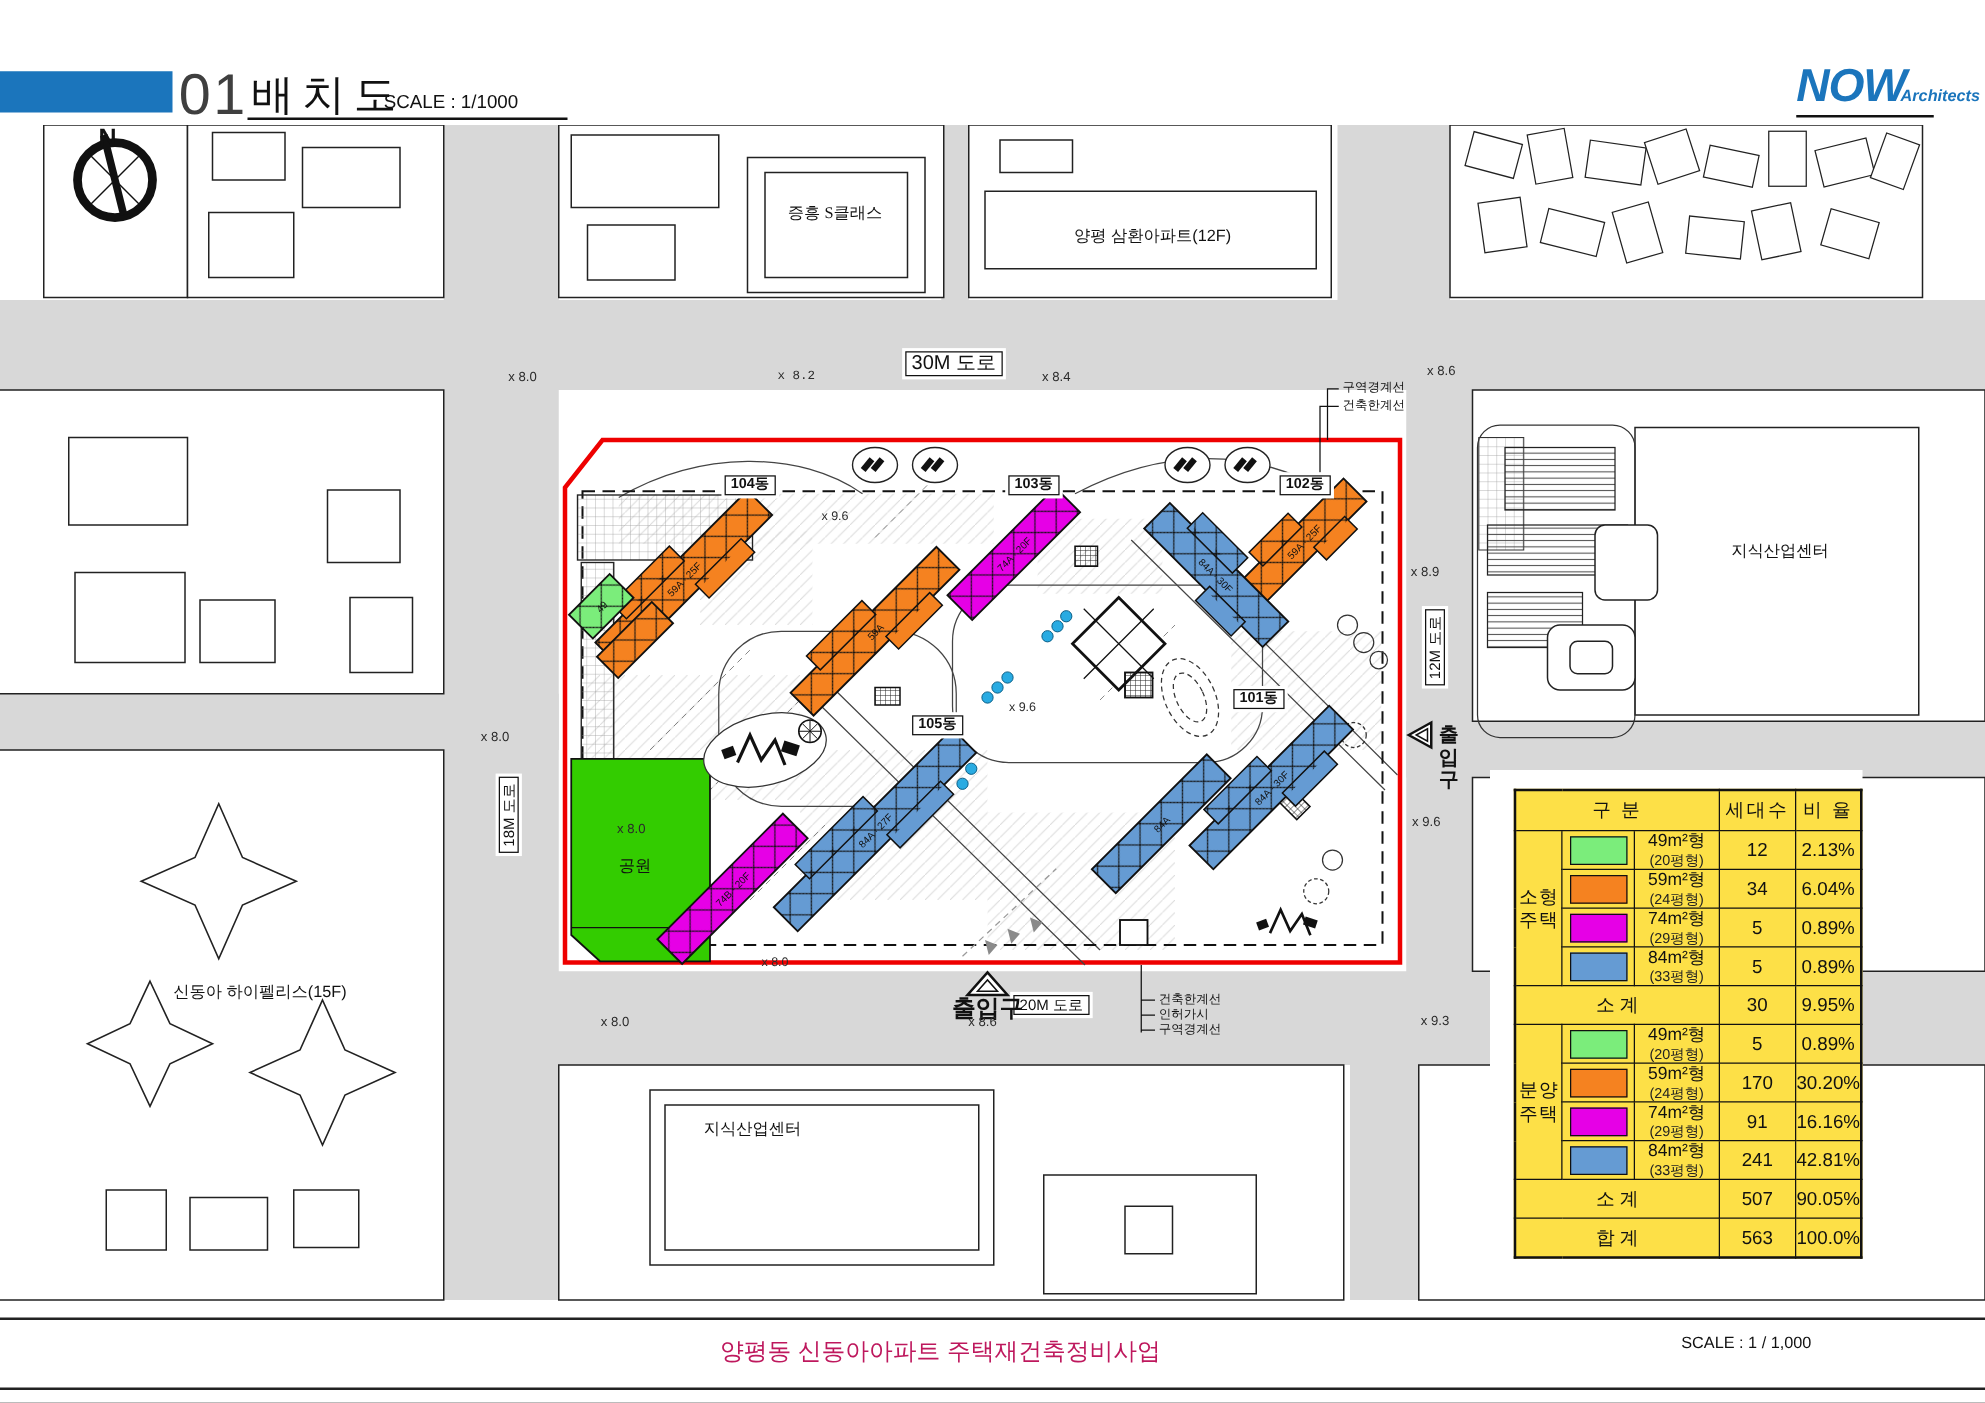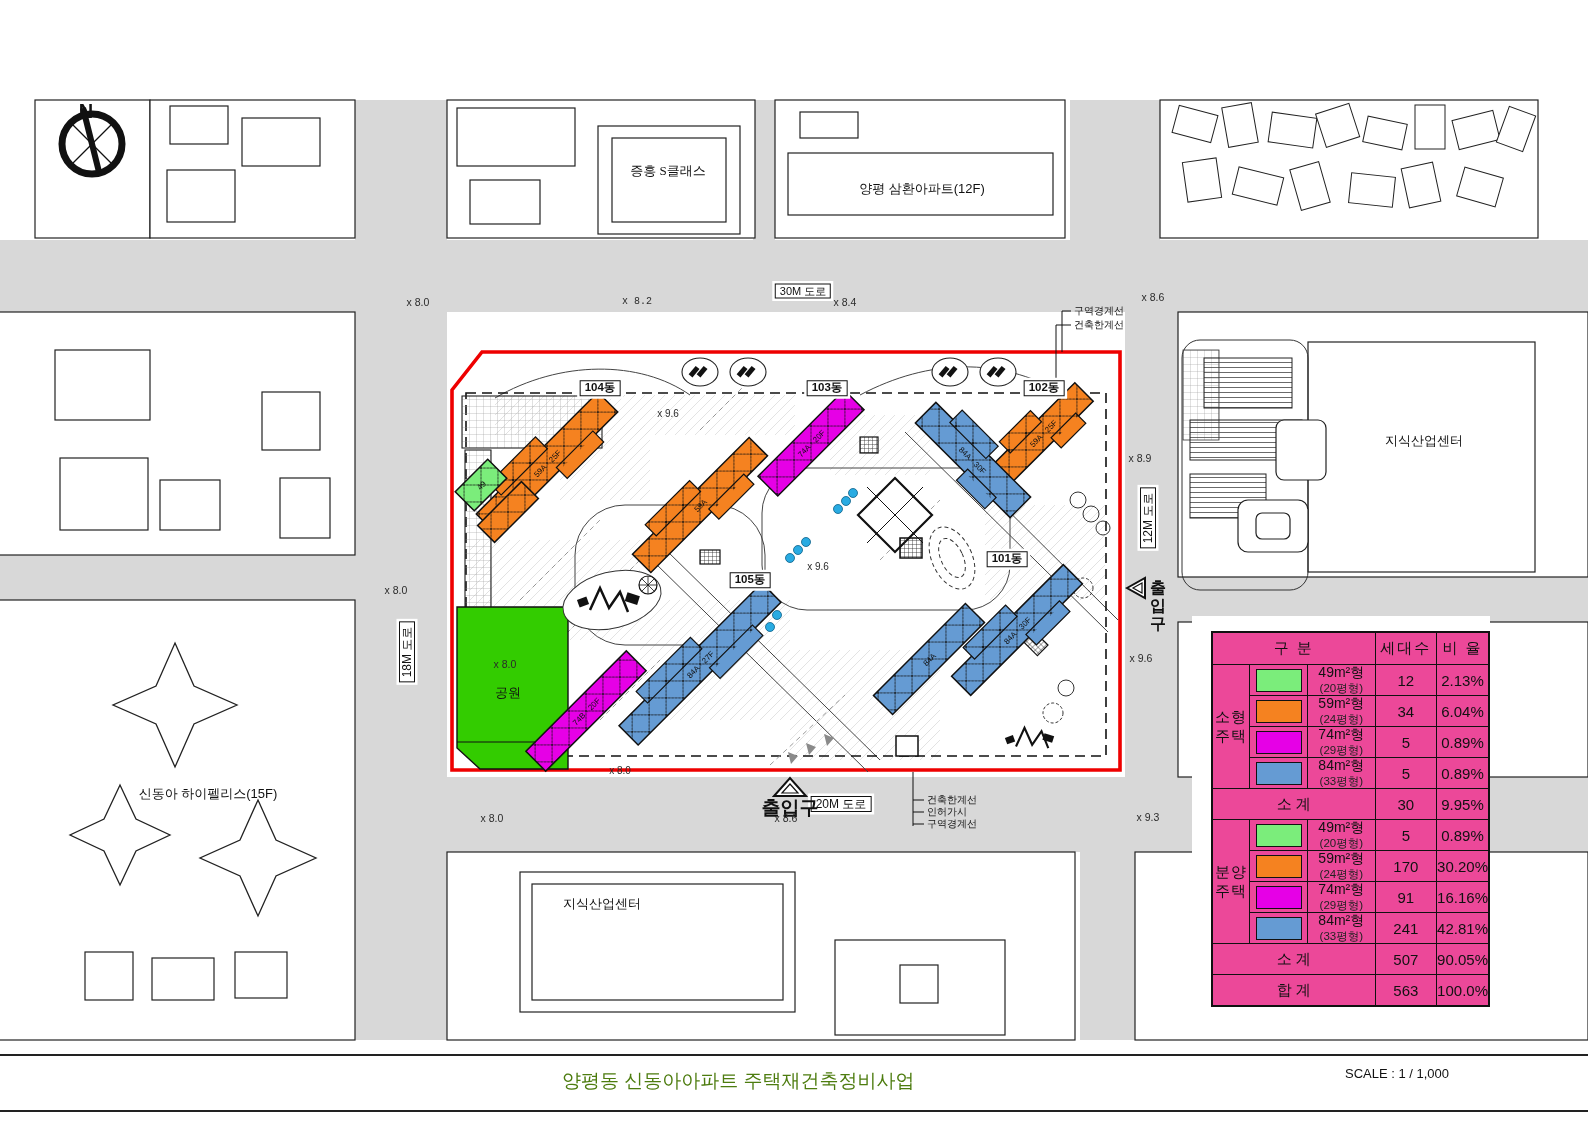--- a/index.html
+++ b/index.html
@@ -21,34 +21,34 @@
   .htitle{position:absolute;left:201px;top:53px;font-size:34px;color:#111;letter-spacing:7px;font-weight:500;}
   .hscale{position:absolute;left:307px;top:73px;font-size:15px;color:#111;}
   .hrule{position:absolute;left:198px;top:94px;width:256px;border-bottom:2px solid #111;}
   .logo{position:absolute;left:1437px;top:48px;width:112px;color:#1B75BC;font-style:italic;}
   .lmain{font-size:37px;font-weight:bold;letter-spacing:-1px;}
   .lsub{font-size:13px;font-weight:bold;margin-left:-4px;}
   .lrule{position:absolute;left:1437px;top:92px;width:110px;border-bottom:2px solid #111;}
   
   #legend-wrap{position:absolute;left:1192px;top:616px;width:298px;height:404px;background:#fff;z-index:6;}
   #ltable{position:absolute;left:19px;top:15px;border-collapse:collapse;table-layout:fixed;
-          font-size:15px;color:#111;background:#ec4899;border:2px solid #111;}
+          font-size:15px;color:#111;background:#fde047;border:2px solid #111;}
   #ltable th,#ltable td{border:1.2px solid #111;text-align:center;padding:0;overflow:hidden;}
   #ltable th{height:31px;font-weight:normal;letter-spacing:2px;}
   #ltable td{height:30px;}
   .sw{width:44px;height:21px;margin:0 auto;border:1.2px solid #111;}
   .tp{font-size:14px;line-height:1.05;}
   .tp .py{font-size:11.5px;color:#222;}
   .grp{font-size:15px;letter-spacing:1px;}
   .num{font-size:15px;}
   .rat{font-size:15px;}
   
   #note{position:absolute;left:58px;top:1014px;font-size:17px;color:#111;z-index:7;}
   #frule{position:absolute;left:0;top:1054px;width:100%;border-top:2px solid #222;z-index:7;}
-  #ftitle{position:absolute;left:562px;top:1068px;font-size:19px;color:#4d7c0f;z-index:7;}
+  #ftitle{position:absolute;left:576px;top:1068px;font-size:19px;color:#be185d;z-index:7;}
   #fscale{position:absolute;left:1345px;top:1066px;font-size:13px;color:#111;z-index:7;}
   #brule{position:absolute;left:0;top:1110px;width:100%;border-top:2.5px solid #222;z-index:7;}
 </style>
 </head>
 <body>
 
 <div id="page">
 
 <svg width="1588" height="1122" viewBox="0 0 1588 1122">
   <defs>
@@ -363,21 +363,21 @@
   </g>
 </svg>
 
 <div id="map-labels">
       <span class="lbl bold" style="left: 86px; top: 111px; font-size: 20px;">N</span>
       <span class="lbl" style="left: 668px; top: 170px; font-size: 13px; font-family: Liberation Serif, serif;">증흥 S클래스</span>
       <span class="lbl" style="left: 922px; top: 188px; font-size: 13px;">양평 삼환아파트(12F)</span>
       <span class="lbl" style="left: 1424px; top: 440px; font-size: 13px;">지식산업센터</span>
       <span class="lbl" style="left: 602px; top: 903px; font-size: 13px;">지식산업센터</span>
       <span class="lbl" style="left: 208px; top: 793px; font-size: 13px;">신동아 하이펠리스(15F)</span>
-      <span class="lbl box" style="left: 763px; top: 291px; font-size: 11px; margin-left: 40px;">30M 도로</span>
+      <span class="lbl box" style="left: 763px; top: 291px; font-size: 16px;">30M 도로</span>
       <span class="lbl box" style="left: 841px; top: 804px; font-size: 12px;">20M 도로</span>
       <span class="lbl box vert" style="left: 407px; top: 652px; font-size: 12px;">18M 도로</span>
       <span class="lbl box vert" style="left: 1148px; top: 518px; font-size: 12px;">12M 도로</span>
       <span class="lbl box bold" style="left: 600px; top: 388px; font-size: 11.5px;">104동</span>
       <span class="lbl box bold" style="left: 827px; top: 388px; font-size: 11.5px;">103동</span>
       <span class="lbl box bold" style="left: 1044px; top: 388px; font-size: 11.5px;">102동</span>
       <span class="lbl box bold" style="left: 1007px; top: 559px; font-size: 11.5px;">101동</span>
       <span class="lbl box bold" style="left: 750px; top: 580px; font-size: 11.5px;">105동</span>
       <span class="lbl bold" style="left: 790px; top: 807px; font-size: 19px;">출입구</span>
       <span class="lbl bold vtext" style="left: 1158px; top: 596px; font-size: 16px;">출입구</span>
@@ -396,20 +396,29 @@
       <span class="lbl gray" style="left: 818px; top: 567px; font-size: 10px;">x 9.6</span>
       <span class="lbl gray" style="left: 620px; top: 771px; font-size: 10px;">x 8.0</span>
       <span class="lbl gray" style="left: 668px; top: 414px; font-size: 10px;">x 9.6</span>
       <span class="lbl left" style="left: 1074px; top: 311px; font-size: 10px;">구역경계선</span>
       <span class="lbl left" style="left: 1074px; top: 325px; font-size: 10px;">건축한계선</span>
       <span class="lbl left" style="left: 927px; top: 800px; font-size: 10px;">건축한계선</span>
       <span class="lbl left" style="left: 927px; top: 812px; font-size: 10px;">인허가시</span>
       <span class="lbl left" style="left: 927px; top: 824px; font-size: 10px;">구역경계선</span>
     </div>
 
+<div id="hdr">
+  <div class="hbar"></div>
+  <div class="hnum">01</div>
+  <div class="htitle">배치도</div>
+  <div class="hscale">SCALE : 1/1000</div>
+  <div class="hrule"></div>
+  <div class="logo"><span class="lmain">NOW</span><span class="lsub">Architects</span></div>
+  <div class="lrule"></div>
+</div>
 
 <div id="legend-wrap">
   <table id="ltable">
         <colgroup>
           <col style="width:38px">
           <col style="width:58px">
           <col style="width:68px">
           <col style="width:62px">
           <col style="width:45px">
         </colgroup>

